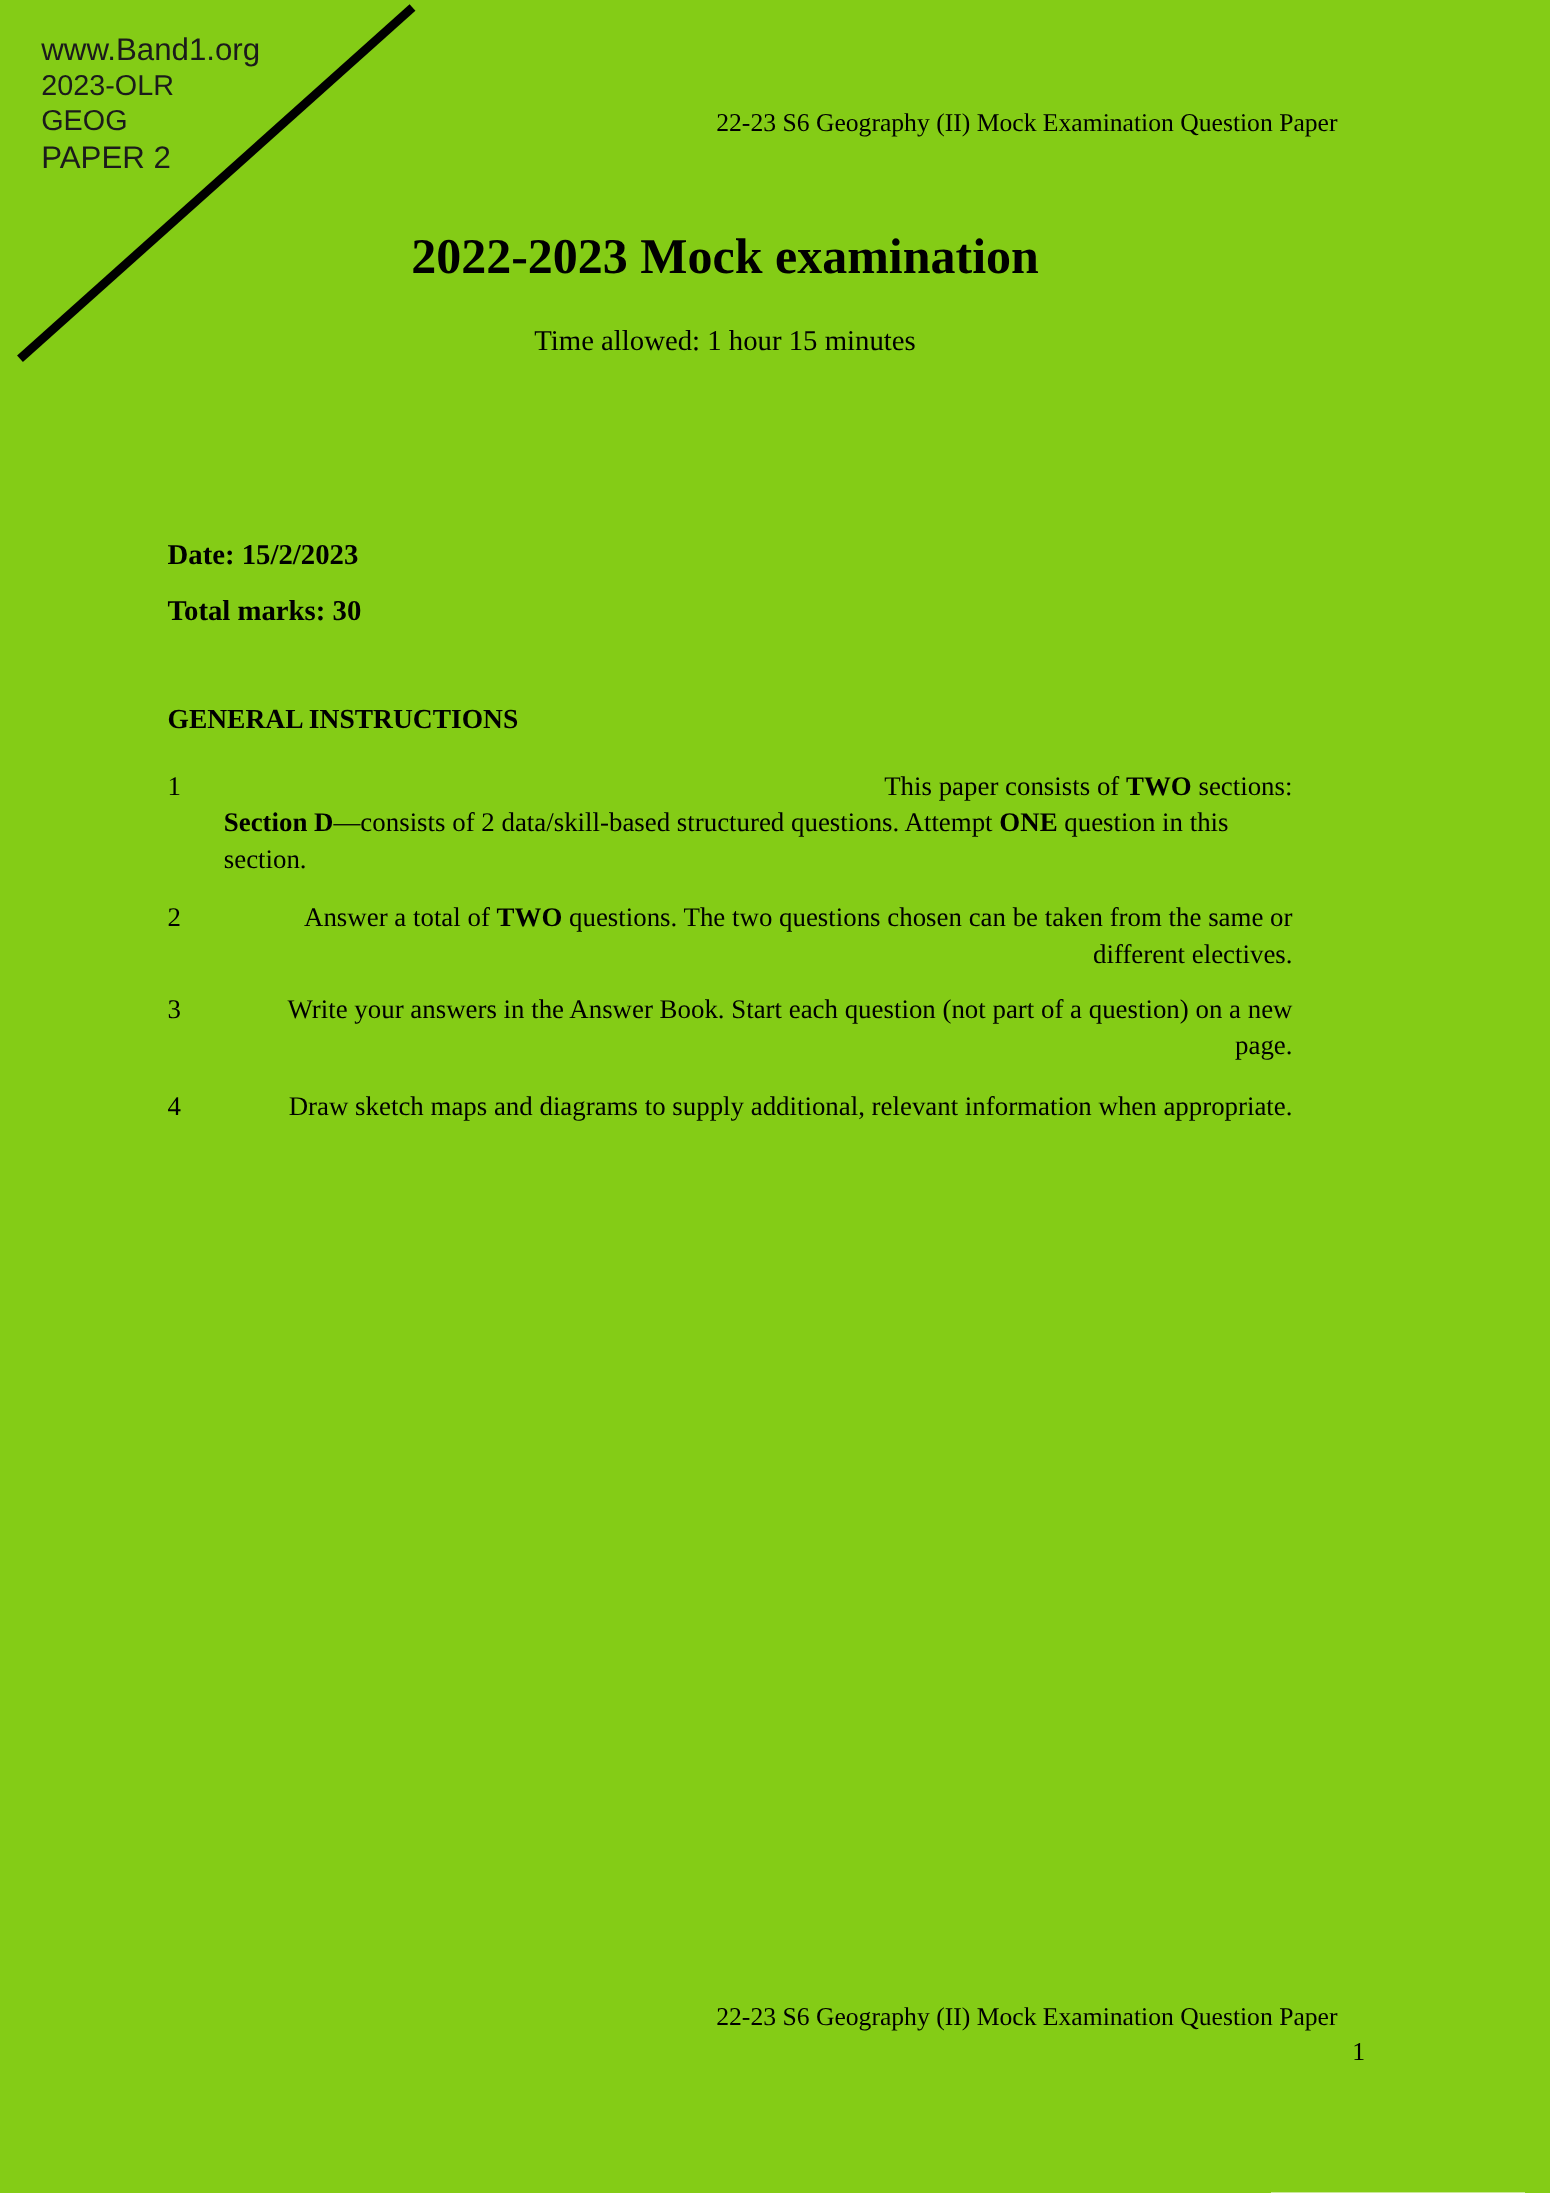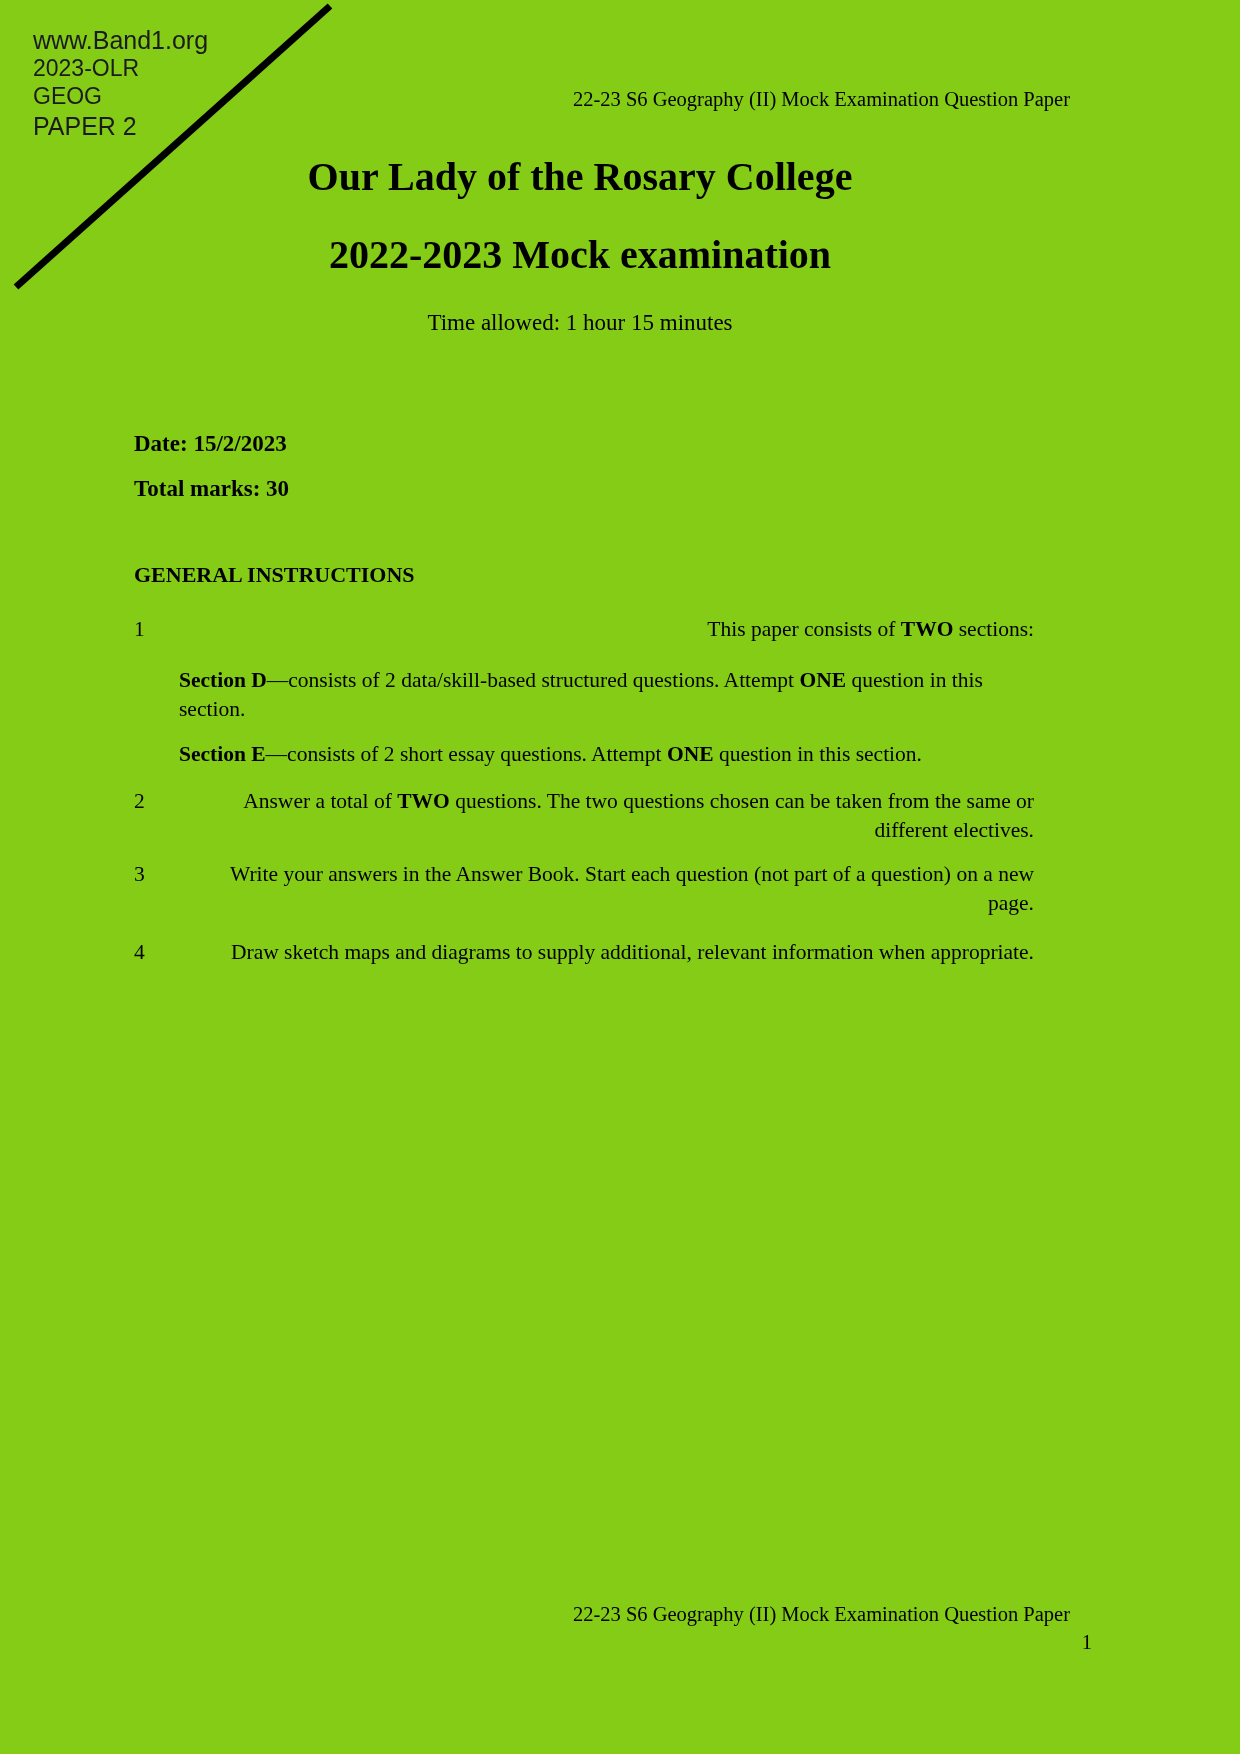--- a/index.html
+++ b/index.html
@@ -63,21 +63,21 @@
     position: absolute; left: 134px; top: 560px; width: 900px;
     font-size: 21.5px; line-height: 29px;
   }
   .ins-heading { font-weight: 700; font-size: 22px; line-height: 30px; }
   .ins-item { display: flex; }
   .ins-num  { flex: none; width: 45px; }
   .ins-body { flex: 1; white-space: pre-line; text-align: right; }
   .ins-sub  { margin-left: 45px; white-space: pre-line; }
 
   .mt25 { margin-top: 25px; }
-  .mt22 { margin-top: 22px; }
+  .mt22 { }
   .mt16 { margin-top: 16px; }
   .mt18 { margin-top: 18px; }
   .mt15 { margin-top: 15px; }
   .mt20 { margin-top: 20px; }
 
   b { font-weight: 700; }
 </style>
 </head>
 <body>
 
@@ -90,42 +90,40 @@
     <div class="wm-paper">PAPER 2</div>
   </div>
 
   <svg class="slash" width="340" height="300">
     <line x1="16" y1="287" x2="330" y2="6" stroke="#000000" stroke-width="7"></line>
   </svg>
 
   <div class="running-header">22-23 S6 Geography (II) Mock Examination Question Paper</div>
 
   <div class="title-block">
-    <div class="t-school">Our Lady of the Rosary College</div>
     <div class="t-exam">2022-2023 Mock examination</div>
     <div class="t-time">Time allowed: 1 hour 15 minutes</div>
   </div>
 
   <div class="meta-block">
     <div class="meta-line">Date: 15/2/2023</div>
     <div class="meta-line">Total marks: 30</div>
   </div>
 
   <div class="instructions">
     <div class="ins-heading">GENERAL INSTRUCTIONS</div>
 
     <div class="ins-item mt25">
       <div class="ins-num">1</div>
       <div class="ins-body">This paper consists of <b>TWO</b> sections:</div>
     </div>
 
     <div class="ins-sub mt22"><b>Section D</b>—consists of 2 data/skill-based structured questions. Attempt <b>ONE</b> question in this
 section.</div>
 
-    <div class="ins-sub mt16"><b>Section E</b>—consists of 2 short essay questions. Attempt <b>ONE</b> question in this section.</div>
 
     <div class="ins-item mt18">
       <div class="ins-num">2</div>
       <div class="ins-body">Answer a total of <b>TWO</b> questions. The two questions chosen can be taken from the same or
 different electives.</div>
     </div>
 
     <div class="ins-item mt15">
       <div class="ins-num">3</div>
       <div class="ins-body">Write your answers in the Answer Book. Start each question (not part of a question) on a new

